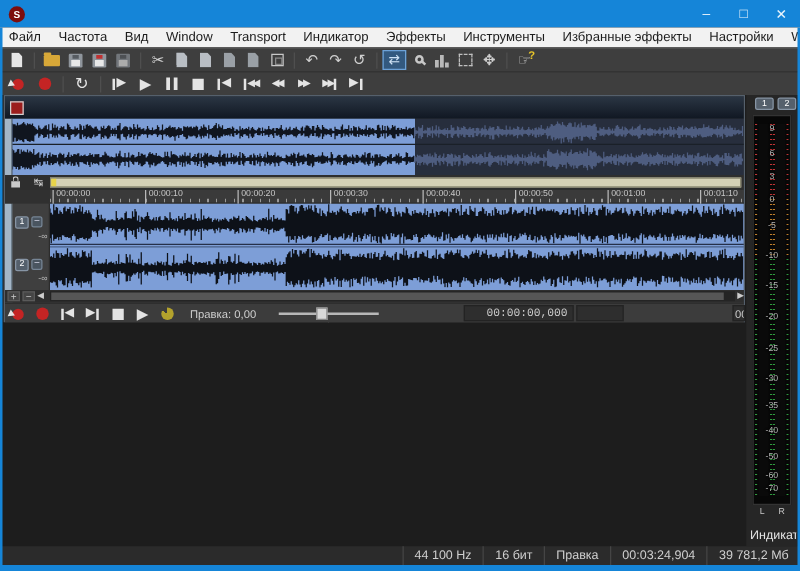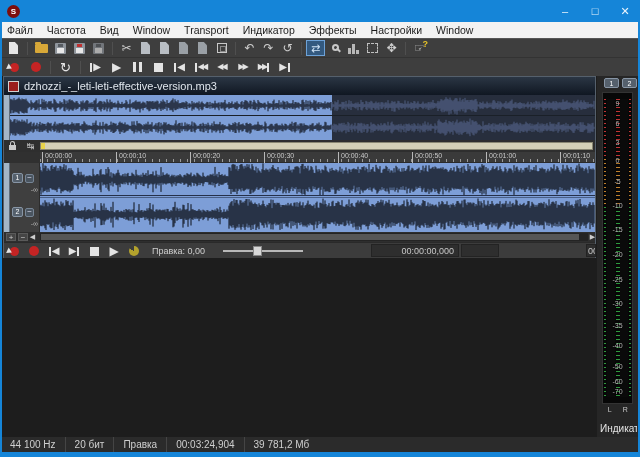--- a/index.html
+++ b/index.html
@@ -104,21 +104,21 @@
              display:flex;align-items:center;}
   .doc-trans .tb{width:20px;}
   .shape-loopy{width:10px;height:10px;border-radius:50%;background:conic-gradient(from 300deg,#3c3c3c 0 60deg,#b3a22c 60deg 360deg);}
   .rate-label{font-size:9px;color:#cfcfcf;margin-left:8px;white-space:nowrap;}
   .rate-slider{position:relative;width:80px;height:12px;margin-left:18px;flex:none;}
   .rate-slider .track{position:absolute;left:0;top:5px;width:80px;height:2px;background:#b8b8b8;}
   .rate-slider .handle{position:absolute;left:38%;top:1px;width:9px;height:10px;background:#d8d8d8;border:1px solid #888;}
   .rate-slider .center-mark{position:absolute;left:46%;top:10px;width:0;height:0;border:3px solid transparent;border-bottom:4px solid #c8c8c8;}
   .timebox{height:13px;background:#2e2e2e;border:1px solid #232323;color:#c8c8c8;font-size:9px;
            display:flex;align-items:center;justify-content:flex-end;padding:0 4px;overflow:hidden;white-space:nowrap;}
-  .tb1{position:absolute;right:136px;width:88px;top:167px;}
+  .tb1{position:absolute;right:136px;width:88px;top:167px;font-family:Liberation Mono, monospace;}
   .tb2{position:absolute;right:96px;width:38px;top:167px;}
   .tb3{position:absolute;right:-1px;width:10px;top:167px;justify-content:flex-start;padding:0 1px;}
   
   .workspace{position:absolute;left:2px;top:258px;width:595px;height:179px;background:#1d1d1d;}
   
   .meterpanel{position:absolute;left:597px;top:76px;width:41px;height:361px;background:#262626;}
   .mtr-btns{position:absolute;right:1px;top:2px;display:flex;gap:3px;}
   .mtr-btn{width:15px;height:10px;background:#55606c;border:1px solid #8795a5;color:#fff;font-size:7px;
            display:flex;align-items:center;justify-content:center;border-radius:2px;}
   .meter{position:absolute;left:5px;top:16px;width:31px;height:312px;background:#070707;border:1px solid #333;}
@@ -129,21 +129,21 @@
      background:linear-gradient(#c03434 0 20%,#c07f2c 20% 35.5%,#2f9a3e 35.5% 100%);
      -webkit-mask-image:repeating-linear-gradient(to bottom,#000 0 1px,transparent 1px 4px);
      mask-image:repeating-linear-gradient(to bottom,#000 0 1px,transparent 1px 4px);}
   .tickcol.t1{left:1px;}.tickcol.t2{left:13px;}.tickcol.t3{left:15px;}.tickcol.t4{left:26px;}
   .mlabel{position:absolute;left:0;right:0;text-align:center;font-size:7px;color:#b4b4b4;transform:translateY(-50%);text-shadow:0 0 2px #000;}
   .mlr{position:absolute;left:5px;top:330px;width:31px;display:flex;color:#c8c8c8;font-size:7px;}
   .mlr span{width:50%;text-align:center;}
   .mtr-title{position:absolute;left:3px;bottom:3px;width:37px;overflow:hidden;white-space:nowrap;
              color:#e4e4e4;font-size:10px;}
   
-  .statusbar{position:absolute;left:0;top:437px;width:640px;height:15px;background:#2b2b2b;display:flex;}
+  .statusbar{position:absolute;left:0;top:437px;width:640px;height:15px;background:#2b2b2b;display:flex;justify-content:flex-end;}
   .scell{border-left:1px solid #454545;padding:0 9px;font-size:10px;color:#cfcfcf;line-height:15px;white-space:nowrap;}
 </style>
 </head>
 <body>
 
 <div class="app">
 
   <div class="titlebar">
     <div class="app-icon">S</div>
     <div class="win-controls">
@@ -154,20 +154,22 @@
   </div>
 
   <div class="menubar">
     <span class="menu-item">Файл</span>
     <span class="menu-item">Частота</span>
     <span class="menu-item">Вид</span>
     <span class="menu-item">Window</span>
     <span class="menu-item">Transport</span>
     <span class="menu-item">Индикатор</span>
     <span class="menu-item">Эффекты</span>
+    <span class="menu-item">Инструменты</span>
+    <span class="menu-item">Избранные эффекты</span>
     <span class="menu-item">Настройки</span>
     <span class="menu-item">Window</span>
 
   </div>
 
   <div class="toolbar1">
     <span class="ic">
         <span class="shape-page"></span>
       </span>
     <span class="vsep"></span>
@@ -281,21 +283,20 @@
       </span>
     <span class="tb">
         <span class="tri">▶</span>
         <span class="bar"></span>
       </span>
   </div>
 
   <div class="doc">
     <div class="doc-title">
       <span class="doc-file-icon"></span>
-      <span>dzhozzi_-_leti-leti-effective-version.mp3</span>
     </div>
 
     <div class="left-strip"></div>
 
     <div class="overview">
       <div class="ov-sel"></div>
       <div class="ov-strip s1"><svg width="585" height="21" xmlns="http://www.w3.org/2000/svg">
             <path d="M0 3.8V18.4M1 4.4V18.4M2 4.4V15.2M3 5.3V18.1M4 3.1V17.7M5 5.2V16.5M6 4.7V17.4M7 4.3V16.9M8 3.6V18.1M9 2.5V18.8M10 4.0V16.1M11 5.2V16.6M12 3.5V17.7M13 4.3V18.0M14 4.0V18.5M15 4.8V17.6M16 3.7V17.8M17 5.7V18.1M18 6.8V13.3M19 8.0V12.4M20 8.8V11.8M21 5.3V15.1M22 7.2V13.9M23 8.3V12.3M24 7.9V13.0M25 6.9V15.3M26 5.5V14.8M27 5.2V14.5M28 8.4V12.6M29 4.3V15.7M30 9.4V12.0M31 9.2V12.1M32 3.8V14.7M33 7.1V13.4M34 4.7V15.1M35 7.2V13.4M36 6.1V15.0M37 9.1V11.9M38 7.3V12.7M39 6.0V14.0M40 6.7V14.1M41 5.9V14.6M42 8.4V12.5M43 8.6V12.4M44 3.8V14.5M45 4.8V16.8M46 6.6V16.5M47 8.1V13.0M48 8.6V12.3M49 8.6V12.4M50 6.2V14.6M51 7.7V13.5M52 7.2V12.6M53 9.0V11.8M54 4.1V15.9M55 5.4V16.4M56 9.0V12.6M57 5.6V14.8M58 7.7V13.7M59 4.7V16.2M60 4.3V14.7M61 5.8V14.1M62 5.0V15.3M63 6.2V15.7M64 7.2V14.3M65 7.8V12.8M66 6.3V14.7M67 6.1V13.9M68 7.9V13.6M69 9.3V12.1M70 9.3V11.9M71 6.2V16.4M72 7.4V14.5M73 5.5V15.6M74 8.2V13.4M75 7.3V14.1M76 5.9V15.9M77 5.1V15.8M78 5.9V14.3M79 8.9V12.0M80 7.6V13.7M81 8.5V12.1M82 7.2V14.0M83 9.0V12.1M84 5.6V15.8M85 5.3V15.7M86 3.4V17.1M87 9.2V12.3M88 8.0V11.9M89 6.7V14.3M90 5.9V14.8M91 6.2V16.5M92 6.7V14.0M93 8.9V12.4M94 6.3V15.2M95 7.1V14.5M96 8.4V12.3M97 4.2V16.4M98 6.8V13.7M99 8.2V12.5M100 4.6V16.6M101 7.2V13.9M102 6.7V14.0M103 8.3V12.6M104 8.0V12.1M105 7.5V12.7M106 9.4V12.1M107 8.4V12.6M108 5.7V15.2M109 7.7V12.8M110 9.0V12.4M111 8.9V13.2M112 6.9V13.1M113 9.1V12.2M114 8.6V12.0M115 8.2V12.5M116 5.1V14.6M117 6.6V13.2M118 9.3V12.4M119 8.8V12.9M120 4.5V16.8M121 9.1V12.5M122 8.1V12.4M123 7.2V13.9M124 7.4V13.0M125 6.3V14.1M126 5.3V15.1M127 7.1V14.6M128 6.6V13.7M129 6.9V14.4M130 6.5V17.5M131 8.6V13.9M132 7.9V13.2M133 6.6V15.3M134 7.5V13.0M135 7.6V12.9M136 9.5V12.2M137 6.0V14.2M138 6.3V14.6M139 6.7V16.3M140 6.0V15.7M141 6.9V13.3M142 6.3V14.2M143 6.1V14.2M144 7.6V14.0M145 6.4V13.4M146 6.8V14.0M147 5.6V15.6M148 6.3V14.7M149 9.1V12.5M150 8.2V14.1M151 5.9V16.0M152 7.1V13.6M153 4.5V14.9M154 6.3V13.6M155 6.9V14.0M156 8.9V11.8M157 5.1V15.7M158 8.1V12.5M159 8.0V13.1M160 7.3V15.3M161 5.9V14.7M162 4.9V15.4M163 3.4V16.9M164 7.5V13.5M165 4.3V15.2M166 6.1V15.1M167 7.2V13.9M168 5.2V14.2M169 8.4V12.6M170 8.1V13.7M171 8.1V13.0M172 7.3V13.3M173 7.4V12.7M174 7.2V14.0M175 8.1V12.0M176 6.2V14.0M177 7.1V14.3M178 9.7V11.3M179 8.3V12.9M180 8.5V12.6M181 9.5V11.6M182 6.0V15.7M183 8.5V13.8M184 7.3V14.6M185 8.6V12.5M186 8.1V12.1M187 7.3V13.4M188 8.2V13.6M189 6.4V15.5M190 9.2V12.0M191 7.5V14.1M192 6.5V15.3M193 8.0V14.4M194 8.9V11.9M195 9.4V11.4M196 8.3V12.9M197 6.9V13.1M198 7.3V13.1M199 9.8V11.7M200 6.9V13.7M201 9.6V11.3M202 7.9V13.4M203 8.6V12.7M204 8.4V12.8M205 5.7V14.6M206 8.1V12.7M207 8.8V12.1M208 7.8V13.4M209 7.4V15.3M210 9.5V11.4M211 7.4V13.4M212 7.3V13.6M213 8.1V12.7M214 7.1V14.5M215 4.9V16.0M216 8.4V13.1M217 9.4V12.1M218 8.7V12.6M219 7.0V14.1M220 8.7V13.0M221 8.0V13.1M222 6.4V12.8M223 9.2V12.3M224 8.8V12.7M225 7.3V13.9M226 7.8V14.0M227 6.3V14.9M228 8.4V13.3M229 8.9V12.1M230 9.5V11.7M231 7.1V13.6M232 6.1V13.2M233 9.6V11.8M234 7.0V14.1M235 5.3V13.9M236 5.4V13.9M237 6.0V15.2M238 7.3V13.3M239 8.6V12.0M240 5.7V13.7M241 5.8V13.7M242 9.4V11.4M243 7.2V14.2M244 4.9V14.0M245 6.6V15.2M246 8.0V14.2M247 8.8V11.8M248 5.0V16.1M249 6.6V14.1M250 7.7V12.4M251 8.0V13.1M252 8.3V12.3M253 9.0V12.4M254 7.8V12.9M255 7.7V14.6M256 9.3V11.8M257 9.7V11.6M258 6.3V16.3M259 8.2V13.5M260 8.4V13.5M261 8.5V12.2M262 8.9V12.2M263 6.1V15.1M264 4.6V14.4M265 8.8V11.8M266 8.0V14.0M267 8.2V12.6M268 8.2V13.2M269 5.2V14.6M270 9.6V11.8M271 7.3V13.2M272 9.4V11.8M273 5.7V13.6M274 6.7V14.2M275 6.8V14.3M276 9.4V12.1M277 6.1V14.5M278 7.4V12.5M279 8.5V13.0M280 8.1V13.6M281 8.9V12.1M282 8.0V13.6M283 5.1V14.0M284 8.9V12.6M285 7.1V14.5M286 7.0V12.9M287 8.3V12.4M288 7.4V12.6M289 7.9V13.6M290 9.2V11.4M291 9.0V12.1M292 5.2V15.4M293 4.7V15.6M294 7.1V14.5M295 9.3V11.9M296 5.2V14.0M297 9.0V11.8M298 5.8V15.8M299 9.4V11.5M300 5.5V14.4M301 7.0V13.5M302 8.8V12.3M303 7.5V13.1M304 4.9V15.1M305 6.4V15.8M306 5.6V15.8M307 8.8V12.4M308 7.4V13.9M309 7.1V14.0M310 9.0V11.8M311 7.3V12.6M312 8.3V11.9M313 8.2V14.2M314 8.4V13.3M315 6.4V14.3M316 8.8V12.7M317 7.7V13.1M318 7.2V13.7M319 8.0V12.4M320 7.4V13.1M321 7.0V15.5" stroke="#10151f" fill="none"></path>
             <path d="M322 7.0V13.7M323 9.1V12.1M324 9.6V11.7M325 6.3V15.5M326 7.5V13.6M327 7.2V15.9M328 4.9V14.5M329 9.7V11.5M330 8.8V12.0M331 9.4V11.6M332 6.9V14.7M333 7.3V12.9M334 6.9V13.8M335 9.3V11.7M336 5.9V15.2M337 9.3V11.6M338 8.6V12.6M339 5.2V14.0M340 9.1V11.7M341 6.1V15.0M342 8.3V12.1M343 9.0V11.8M344 8.7V12.3M345 8.4V12.9M346 7.6V13.6M347 8.9V12.2M348 7.3V15.3M349 9.1V11.9M350 8.9V12.0M351 4.9V14.8M352 7.2V15.4M353 7.0V13.4M354 9.3V12.1M355 9.2V11.9M356 5.9V14.2M357 6.7V15.1M358 8.9V12.3M359 6.9V13.6M360 7.4V12.6M361 5.8V14.6M362 6.6V15.0M363 8.2V12.8M364 8.5V12.9M365 7.8V14.6M366 6.5V14.7M367 8.2V13.0M368 7.6V14.7M369 7.4V14.8M370 9.5V11.4M371 7.3V13.7M372 7.1V14.0M373 7.6V12.6M374 9.5V11.5M375 7.7V14.4M376 7.2V13.1M377 8.4V12.6M378 5.2V14.8M379 8.2V13.1M380 9.3V12.5M381 7.8V13.0M382 5.9V16.1M383 7.2V13.3M384 6.7V16.6M385 6.5V16.6M386 9.1V12.8M387 8.2V12.6M388 5.8V13.5M389 6.2V14.9M390 8.0V12.1M391 8.3V13.2M392 8.1V13.6M393 8.7V12.8M394 9.0V12.5M395 5.4V14.3M396 8.6V12.7M397 8.8V11.9M398 6.2V13.4M399 8.8V12.5M400 8.6V12.6M401 7.2V14.2M402 8.0V13.8M403 8.2V12.9M404 6.0V15.5M405 6.5V13.1M406 8.9V12.5M407 7.8V13.4M408 6.3V14.2M409 8.6V12.4M410 9.1V11.9M411 9.0V12.1M412 8.3V13.0M413 6.6V14.2M414 8.4V13.0M415 9.0V11.8M416 7.9V13.8M417 9.2V12.5M418 7.4V14.7M419 7.0V15.1M420 8.6V12.8M421 6.8V14.5M422 7.6V12.6M423 5.0V13.9M424 7.9V12.9M425 8.0V12.8M426 9.0V11.4M427 7.8V13.2M428 5.9V16.0M429 7.5V13.9M430 6.2V13.4M431 4.1V15.9M432 4.6V17.3M433 5.8V14.8M434 5.1V17.2M435 4.2V16.3M436 2.2V15.6M437 3.7V16.6M438 3.9V15.6M439 5.1V19.7M440 2.6V15.8M441 4.7V18.7M442 5.4V15.0M443 6.3V14.5M444 5.0V16.5M445 3.5V18.8M446 3.0V16.3M447 3.5V19.6M448 6.3V16.0M449 6.4V14.9M450 2.7V16.4M451 6.7V14.3M452 5.1V14.4M453 4.0V16.3M454 6.9V13.8M455 2.9V17.6M456 5.3V17.3M457 5.2V14.4M458 5.0V14.5M459 7.0V14.0M460 5.0V14.6M461 5.1V15.2M462 4.7V16.5M463 5.7V14.1M464 5.3V16.1M465 4.3V16.9M466 4.0V17.0M467 6.4V14.6M468 9.4V11.3M469 9.4V11.7M470 7.0V13.6M471 8.0V13.5M472 7.9V13.2M473 6.5V14.0M474 8.6V12.7M475 8.7V11.9M476 8.6V12.7M477 6.6V13.5M478 8.0V13.0M479 9.4V11.8M480 7.7V12.4M481 9.6V11.6M482 7.7V13.4M483 5.5V14.0M484 5.0V14.2M485 6.4V13.6M486 8.1V12.5M487 8.0V14.0M488 6.2V14.2M489 9.2V12.5M490 6.4V14.8M491 7.4V13.6M492 8.4V12.1M493 9.4V11.4M494 8.3V12.3M495 7.8V13.1M496 6.1V13.9M497 8.7V13.1M498 7.5V13.7M499 7.7V13.1M500 6.3V14.1M501 5.7V16.0M502 4.5V15.3M503 8.8V13.1M504 8.7V12.2M505 7.3V13.1M506 7.3V13.2M507 9.2V11.8M508 7.9V13.2M509 8.0V13.6M510 7.1V14.0M511 8.0V13.2M512 8.1V13.3M513 9.2V11.5M514 8.1V13.6M515 9.4V12.1M516 9.4V11.5M517 8.3V12.2M518 6.7V13.5M519 9.4V12.1M520 9.3V11.5M521 7.0V15.2M522 8.1V12.9M523 9.1V12.1M524 7.2V13.0M525 8.8V11.9M526 5.8V14.2M527 6.6V14.2M528 8.8V12.7M529 6.5V14.8M530 8.3V12.3M531 9.1V11.7M532 7.4V12.9M533 6.0V15.4M534 6.6V15.5M535 6.9V13.0M536 5.3V14.3M537 8.5V12.8M538 7.6V12.7M539 6.5V14.8M540 7.4V13.2M541 8.2V13.4M542 7.6V13.3M543 6.4V14.7M544 6.4V15.4M545 8.1V13.9M546 6.0V15.0M547 7.1V14.7M548 8.3V12.8M549 7.3V13.8M550 7.3V12.6M551 7.6V14.1M552 7.2V14.9M553 4.4V14.8M554 6.9V14.5M555 6.6V14.8M556 6.5V14.0M557 5.4V14.1M558 7.6V13.5M559 7.3V14.6M560 7.6V13.0M561 8.4V11.9M562 8.3V12.4M563 7.8V13.2M564 5.8V14.9M565 8.2V12.7M566 6.8V14.8M567 6.2V14.0M568 4.7V15.9M569 8.4V12.0M570 6.7V13.0M571 5.2V14.7M572 7.0V14.5M573 7.8V13.5M574 5.4V14.1M575 7.1V14.1M576 7.2V14.0M577 8.9V12.3M578 7.1V13.2M579 9.1V12.4M580 9.0V11.6M581 8.6V12.5M582 9.3V12.2M583 9.6V11.4M584 5.8V13.8" stroke="#4e5d80" fill="none"></path>
           </svg></div>
@@ -445,21 +446,21 @@
     </div>
     <div class="mlr">
       <span>L</span>
       <span>R</span>
     </div>
     <div class="mtr-title">Индикатор</div>
   </div>
 
   <div class="statusbar">
     <span class="scell">44 100 Hz</span>
-    <span class="scell">20 бит</span>
+    <span class="scell">16 бит</span>
     <span class="scell">Правка</span>
     <span class="scell">00:03:24,904</span>
     <span class="scell">39 781,2 Мб</span>
   </div>
 
   <div class="edge-l"></div>
   <div class="edge-r"></div>
   <div class="edge-b"></div>
 </div>
 

